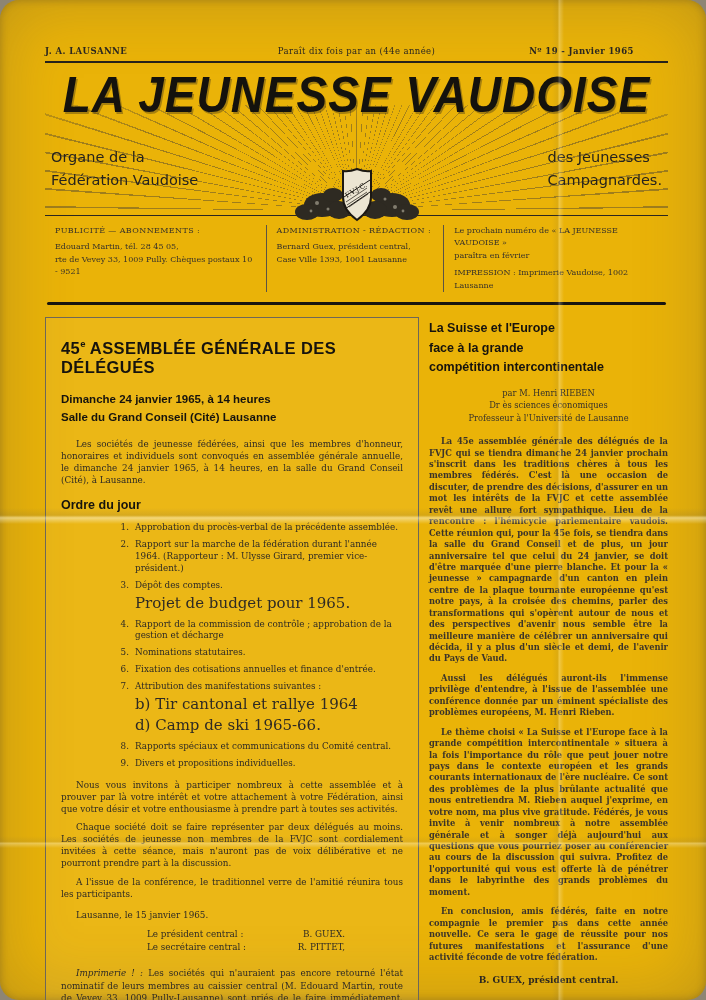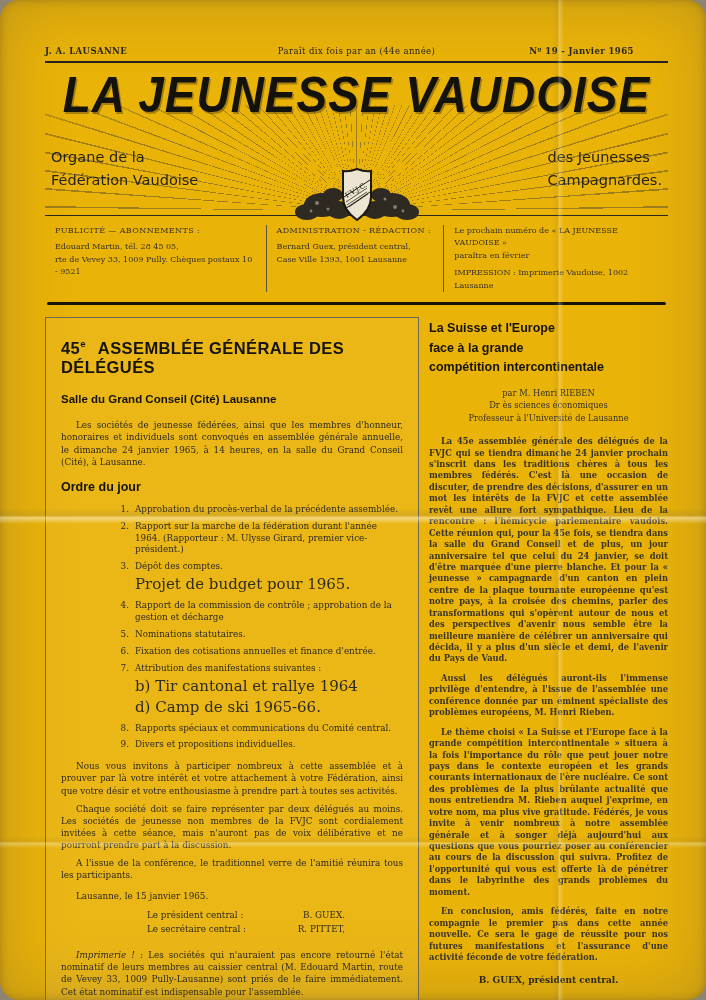--- a/index.html
+++ b/index.html
@@ -51,21 +51,21 @@
   .thick-rule{height:3.5px;background:#18150f;margin:0 2px 12px;border-radius:2px;}
 
   
   .main{display:flex;gap:10px;align-items:flex-start;}
   .main-left{width:374px;box-sizing:border-box;border:1px solid #6e6758;padding:16px 15px 12px;background:rgba(255,255,250,.06);}
   .main-right{flex:1;padding-top:2px;}
 
   .headline{font-family:"Liberation Sans",sans-serif;font-weight:bold;font-size:16.5px;
     letter-spacing:.4px;color:#16130e;margin:4px 0 13px;}
   .headline sup{font-size:9.5px;}
-  .headline .rest{margin-left:12px;}
+  .headline .rest{margin-left:4px;}
   .when{font-family:"Liberation Sans",sans-serif;font-weight:bold;font-size:11.5px;line-height:1.6;color:#16130e;margin-bottom:11px;}
   .para{font-size:8.8px;line-height:1.38;text-align:justify;text-indent:15px;margin:0 0 6px;}
   .agenda-title{font-family:"Liberation Sans",sans-serif;font-weight:bold;font-size:12.5px;color:#16130e;margin:12px 0 10px;}
   .agenda-item{display:flex;font-size:8.8px;line-height:1.35;margin-bottom:5px;}
   .agenda-num{width:16px;text-align:right;margin-left:52px;flex:none;}
   .agenda-text{flex:1;padding-left:6px;}
   .agenda-cont,.agenda-sub{font-size:15px;line-height:1.4;margin-left:74px;}
   .agenda-cont{margin-bottom:5px;}
   .closing{margin-top:9px;}
   .dateline{font-size:8.8px;margin:10px 0 8px;text-indent:15px;}
@@ -152,20 +152,21 @@
       </div>
     </div>
 
     <div class="thick-rule"></div>
 
     <div class="main">
 
       <div class="main-left">
         <h2 class="headline"><span>45</span><sup>e</sup><span class="rest">ASSEMBLÉE GÉNÉRALE DES DÉLÉGUÉS</span></h2>
         <div class="when">
+          <div>Dimanche 24 janvier 1965, à 14 heures</div>
           <div>Salle du Grand Conseil (Cité) Lausanne</div>
         </div>
         <p class="para">Les sociétés de jeunesse fédérées, ainsi que les membres d'honneur, honoraires et individuels sont convoqués en assemblée générale annuelle, le dimanche 24 janvier 1965, à 14 heures, en la salle du Grand Conseil (Cité), à Lausanne.</p>
 
         <h3 class="agenda-title">Ordre du jour</h3>
 
         <div class="agenda-item">
           <span class="agenda-num">1.</span>
           <span class="agenda-text">Approbation du procès-verbal de la précédente assemblée.</span>
         </div>

